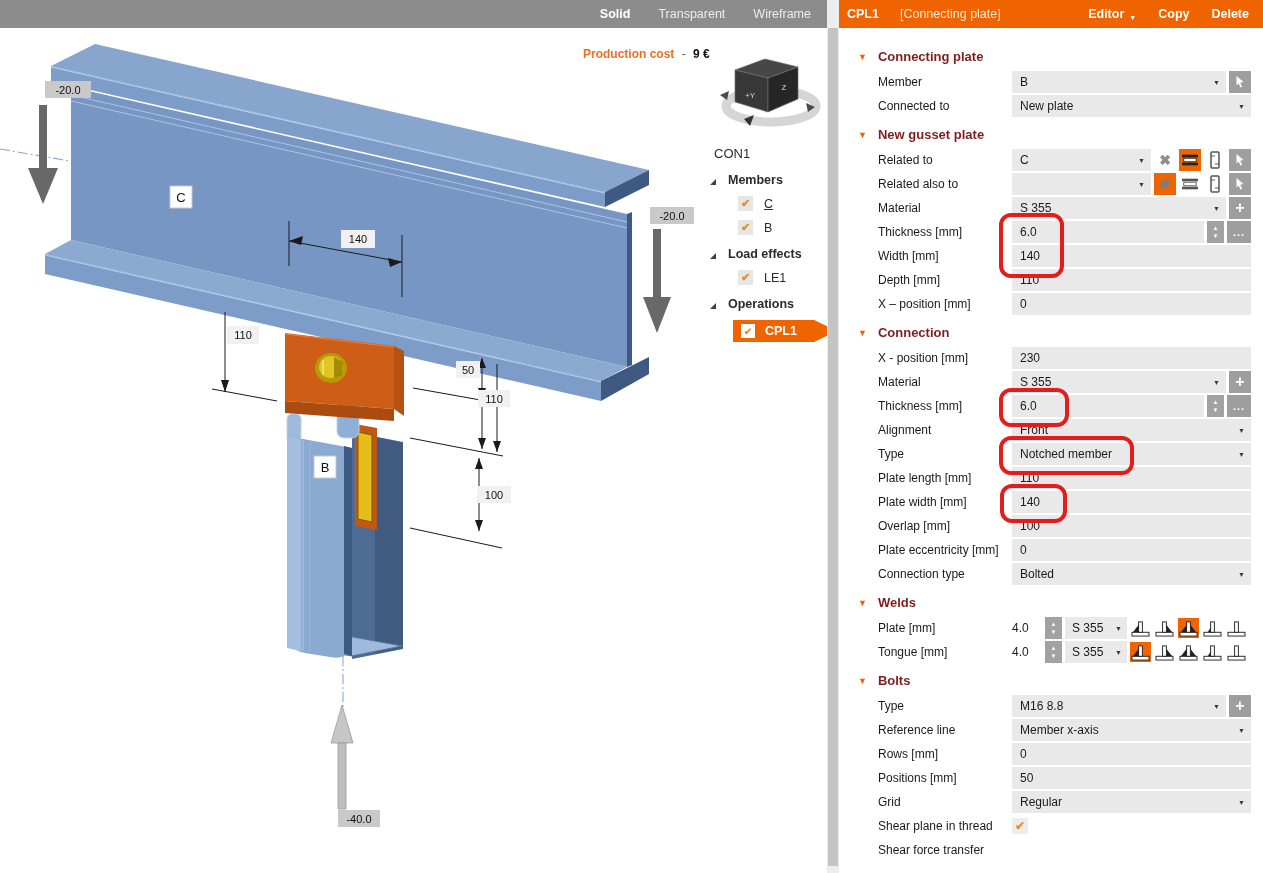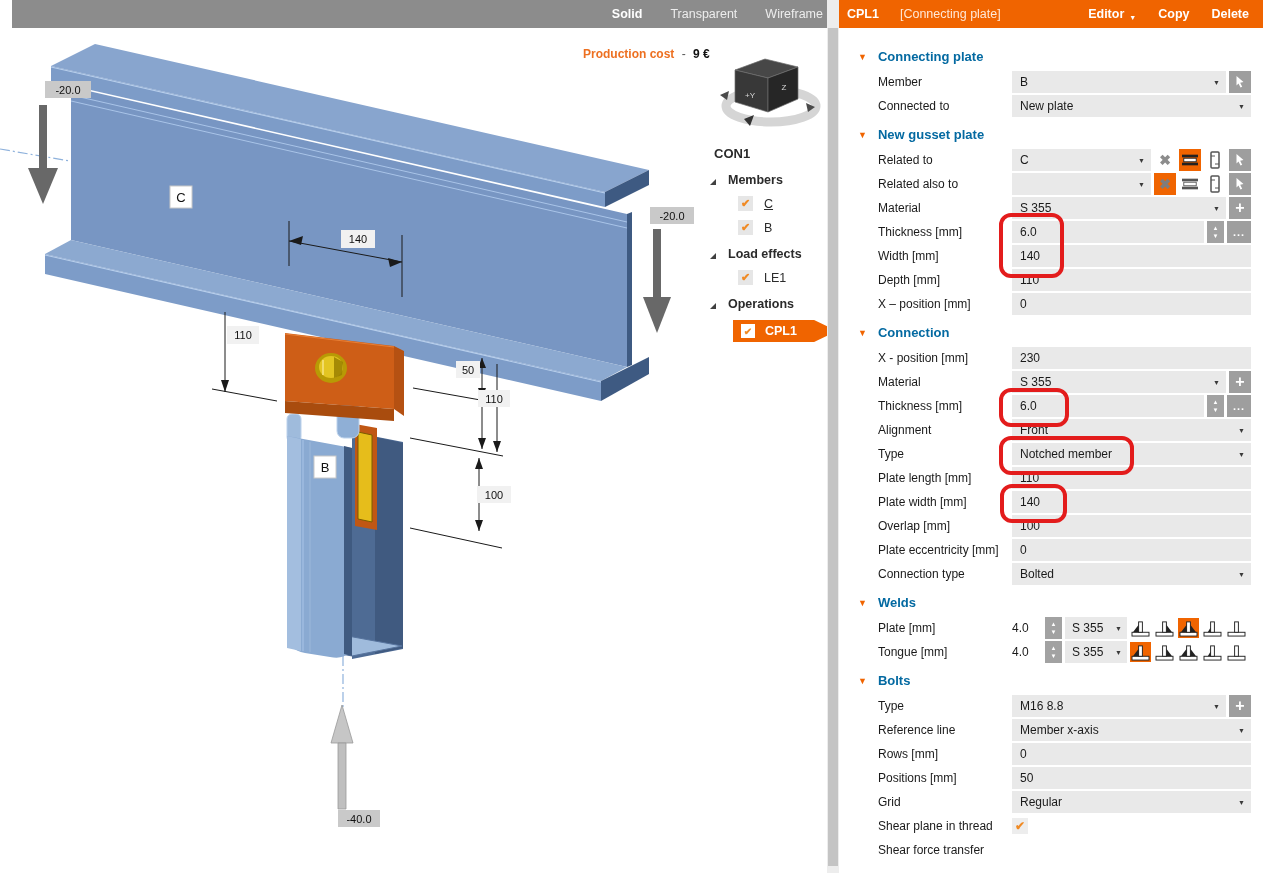--- a/index.html
+++ b/index.html
@@ -1,20 +1,20 @@
 <!DOCTYPE html>
 <html><head>
 <meta charset="utf-8">
 <style>
   html,body{margin:0;padding:0;}
   body{width:1263px;height:873px;position:relative;background:#fff;
        font-family:"Liberation Sans",sans-serif;overflow:hidden;color:#1a1a1a;}
 
   
-  .topbar{position:absolute;left:12px;top:0;width:827px;height:28px;background:#8C8C8C;
+  .topbar{position:absolute;left:0;top:0;width:827px;height:28px;background:#8C8C8C;
           display:flex;align-items:center;justify-content:flex-end;gap:28px;
           padding-right:16px;box-sizing:border-box;font-size:12.5px;color:#EDEDED;z-index:7;}
   .topbar .mode{cursor:default;}
   .topbar .mode.active{font-weight:bold;color:#fff;}
 
   .scrollstrip{position:absolute;left:827px;top:0;width:12px;height:873px;background:#EDEDED;z-index:7;}
   .scrollthumb{position:absolute;left:1px;top:28px;width:10px;height:838px;background:#C4C4C4;}
 
   .phead{position:absolute;left:839px;top:0;width:424px;height:28px;background:#F06400;
          color:#fff;display:flex;align-items:center;font-size:12.5px;z-index:7;box-sizing:border-box;padding:0 14px 0 8px;}
@@ -22,21 +22,21 @@
   .phead .ptype{margin-left:21px;color:#FFE8D6;}
   .phead .sp{flex:1;}
   .phead .hbtn{font-weight:bold;margin-left:22px;display:flex;align-items:flex-end;gap:5px;}
   .phead .car{font-size:7px;}
 
   
   .panel{position:absolute;left:839px;top:28px;width:424px;height:845px;background:#fff;
          box-sizing:border-box;padding-top:12px;font-size:12px;z-index:6;}
   .sec{height:27px;margin-top:3px;display:flex;align-items:center;padding-left:19px;gap:11px;}
   .sec .tri{color:#F06400;font-size:9px;}
-  .sec .t{color:#0369a1;font-weight:bold;font-size:13px;}
+  .sec .t{color:#7f1d1d;font-weight:bold;font-size:13px;}
   .row{height:24px;display:flex;align-items:center;padding-left:39px;padding-right:12px;box-sizing:border-box;}
   .lbl{width:134px;flex:none;}
   .fa{flex:1;display:flex;align-items:center;gap:3px;height:22px;min-width:0;}
   .field{background:#E9E9E9;height:22px;flex:1;display:flex;align-items:center;
          padding:0 6px 0 8px;box-sizing:border-box;min-width:0;}
   .field .caret{margin-left:auto;font-size:7px;color:#3a3a3a;padding-left:6px;}
   .btn{width:22px;height:22px;flex:none;background:#9E9E9E;color:#fff;display:flex;
        align-items:center;justify-content:center;}
   .btn.plus{font-size:16px;font-weight:bold;}
   .btn.dots{width:24px;font-size:11px;letter-spacing:1px;font-weight:bold;}
@@ -56,21 +56,21 @@
       color:#F08A24;font-size:12px;font-weight:bold;flex:none;}
 
   .ring{position:absolute;border:4px solid #E31C1C;border-radius:12px;z-index:9;pointer-events:none;}
   #ring1{left:999px;top:213px;width:57px;height:57px;}
   #ring2{left:999px;top:388px;width:62px;height:31px;}
   #ring3{left:999px;top:436px;width:127px;height:31px;}
   #ring4{left:1000px;top:484px;width:59px;height:31px;}
 
   
   .tree{position:absolute;left:705px;top:146px;width:132px;font-size:12.5px;color:#2b2b2b;z-index:6;}
-  .tree .title{font-weight:bold;font-size:13px;margin-left:9px;}
+  .tree .title{font-weight:normal;font-size:13px;margin-left:9px;}
   .tgroup{display:flex;align-items:flex-end;gap:10px;margin-top:12px;margin-left:3px;font-weight:bold;}
   .titem{display:flex;align-items:center;gap:11px;margin-top:9px;margin-left:33px;}
   .titem .tcb{width:15px;height:15px;background:#E6E6E6;color:#F08A24;font-size:11px;font-weight:bold;
               display:flex;align-items:center;justify-content:center;flex:none;}
   .ul{text-decoration:underline;}
   .opsel{margin-left:28px;margin-top:9px;width:104px;height:22px;background:#F06400;color:#fff;
          font-weight:bold;display:flex;align-items:center;gap:9px;padding-left:7px;box-sizing:border-box;
          clip-path:polygon(0 0,78% 0,100% 50%,78% 100%,0 100%);}
   .opsel .tcb{width:14px;height:14px;background:#fff;border:1px solid #F06400;color:#F08A24;
               font-size:10px;font-weight:bold;display:flex;align-items:center;justify-content:center;}

